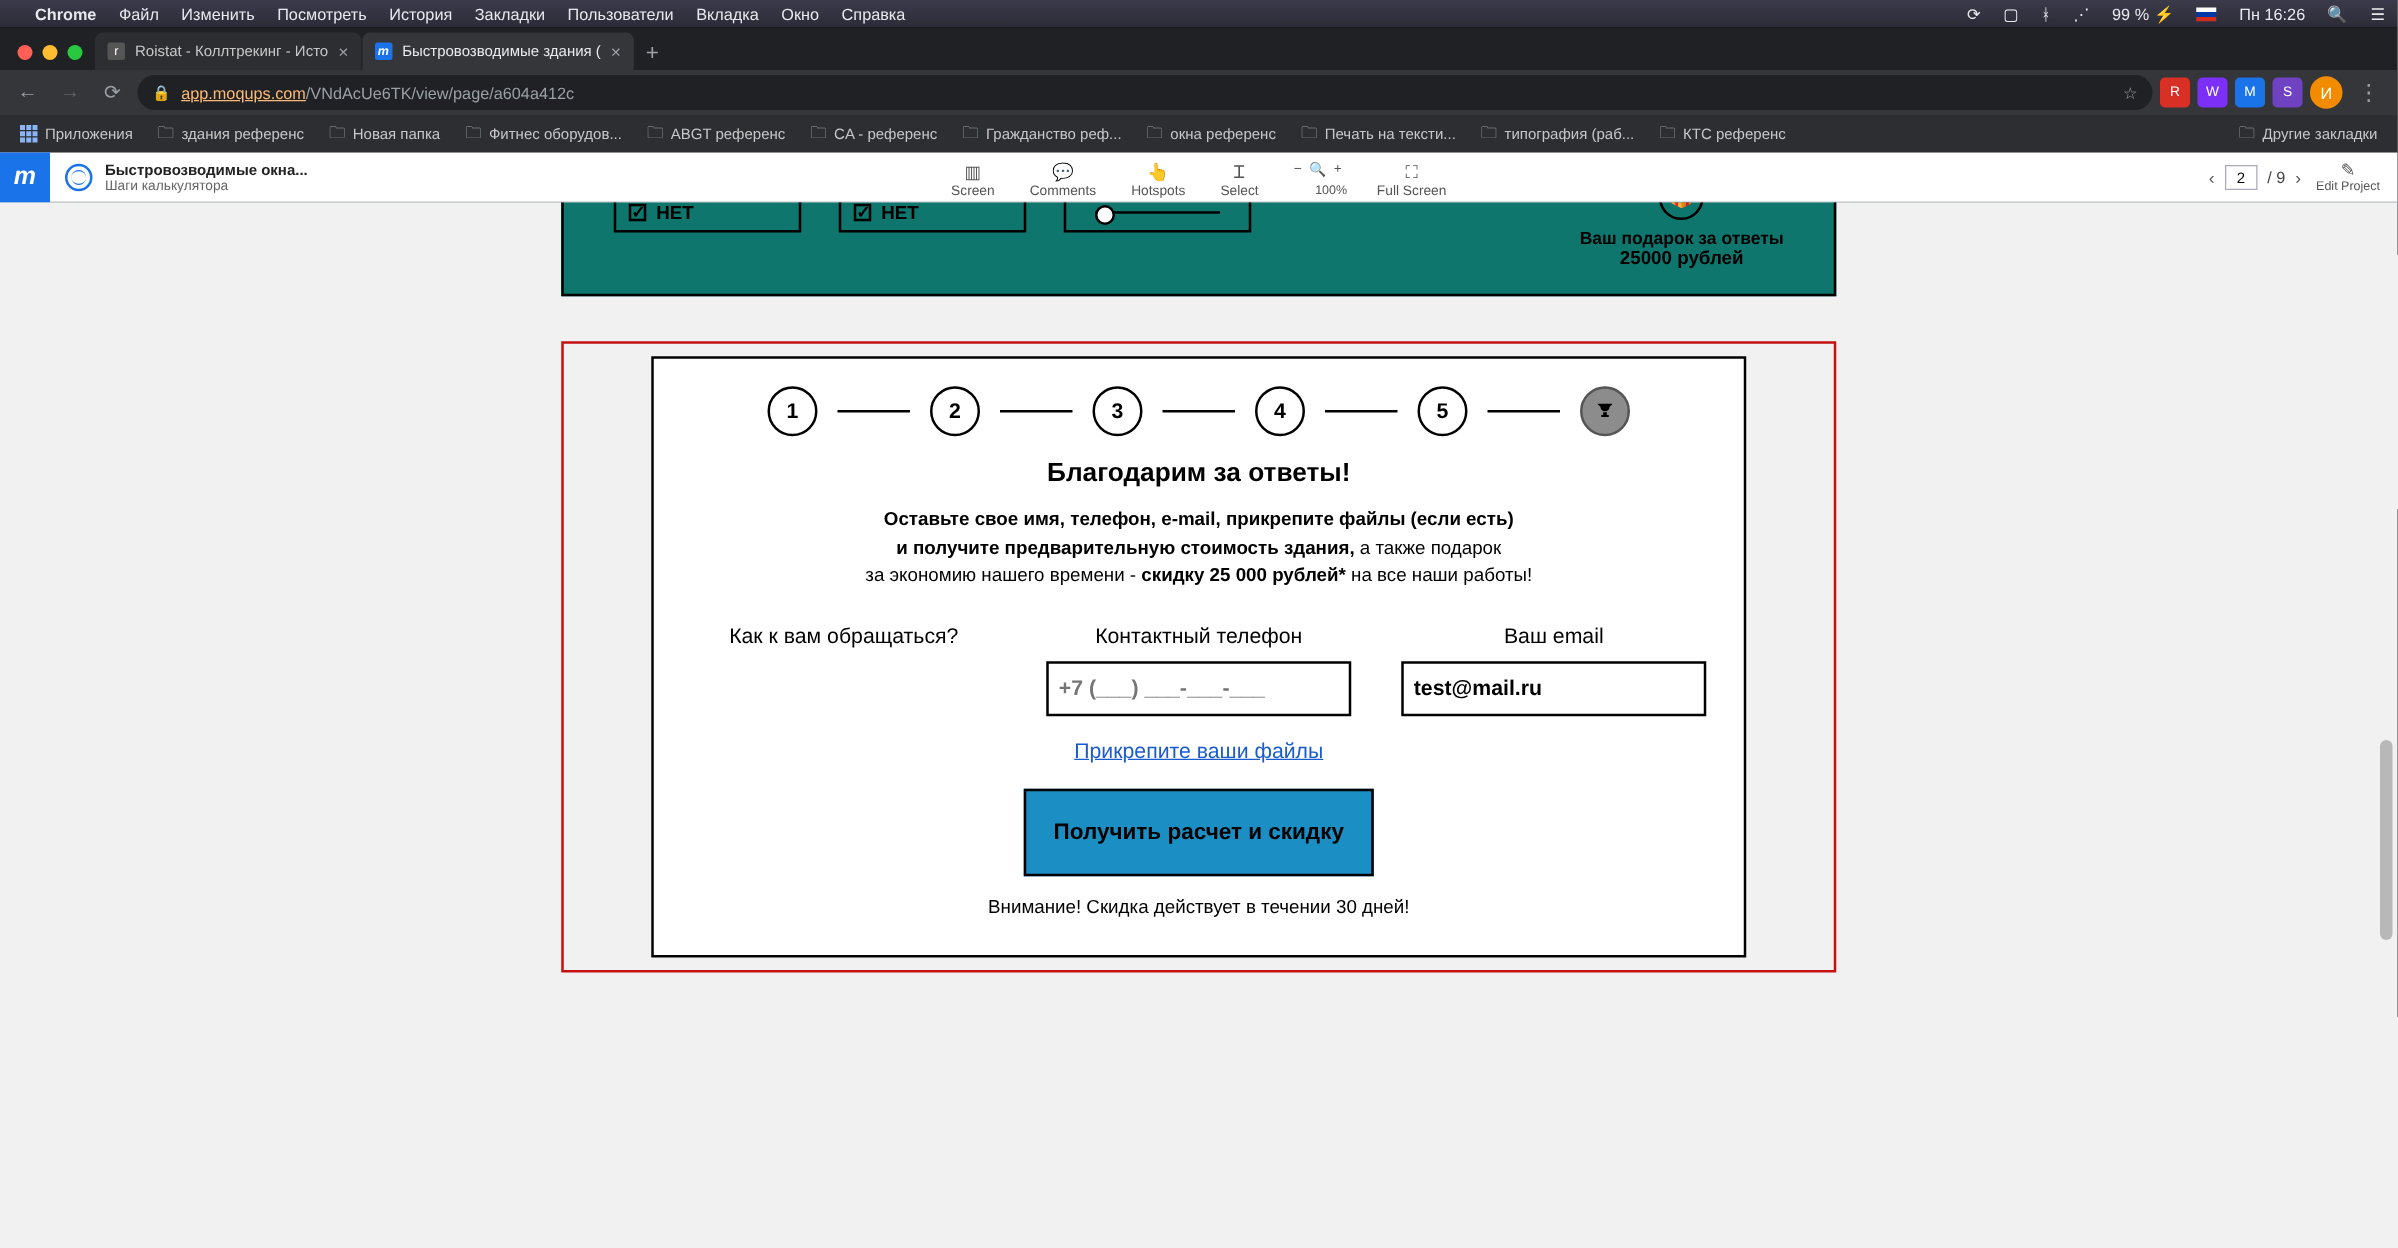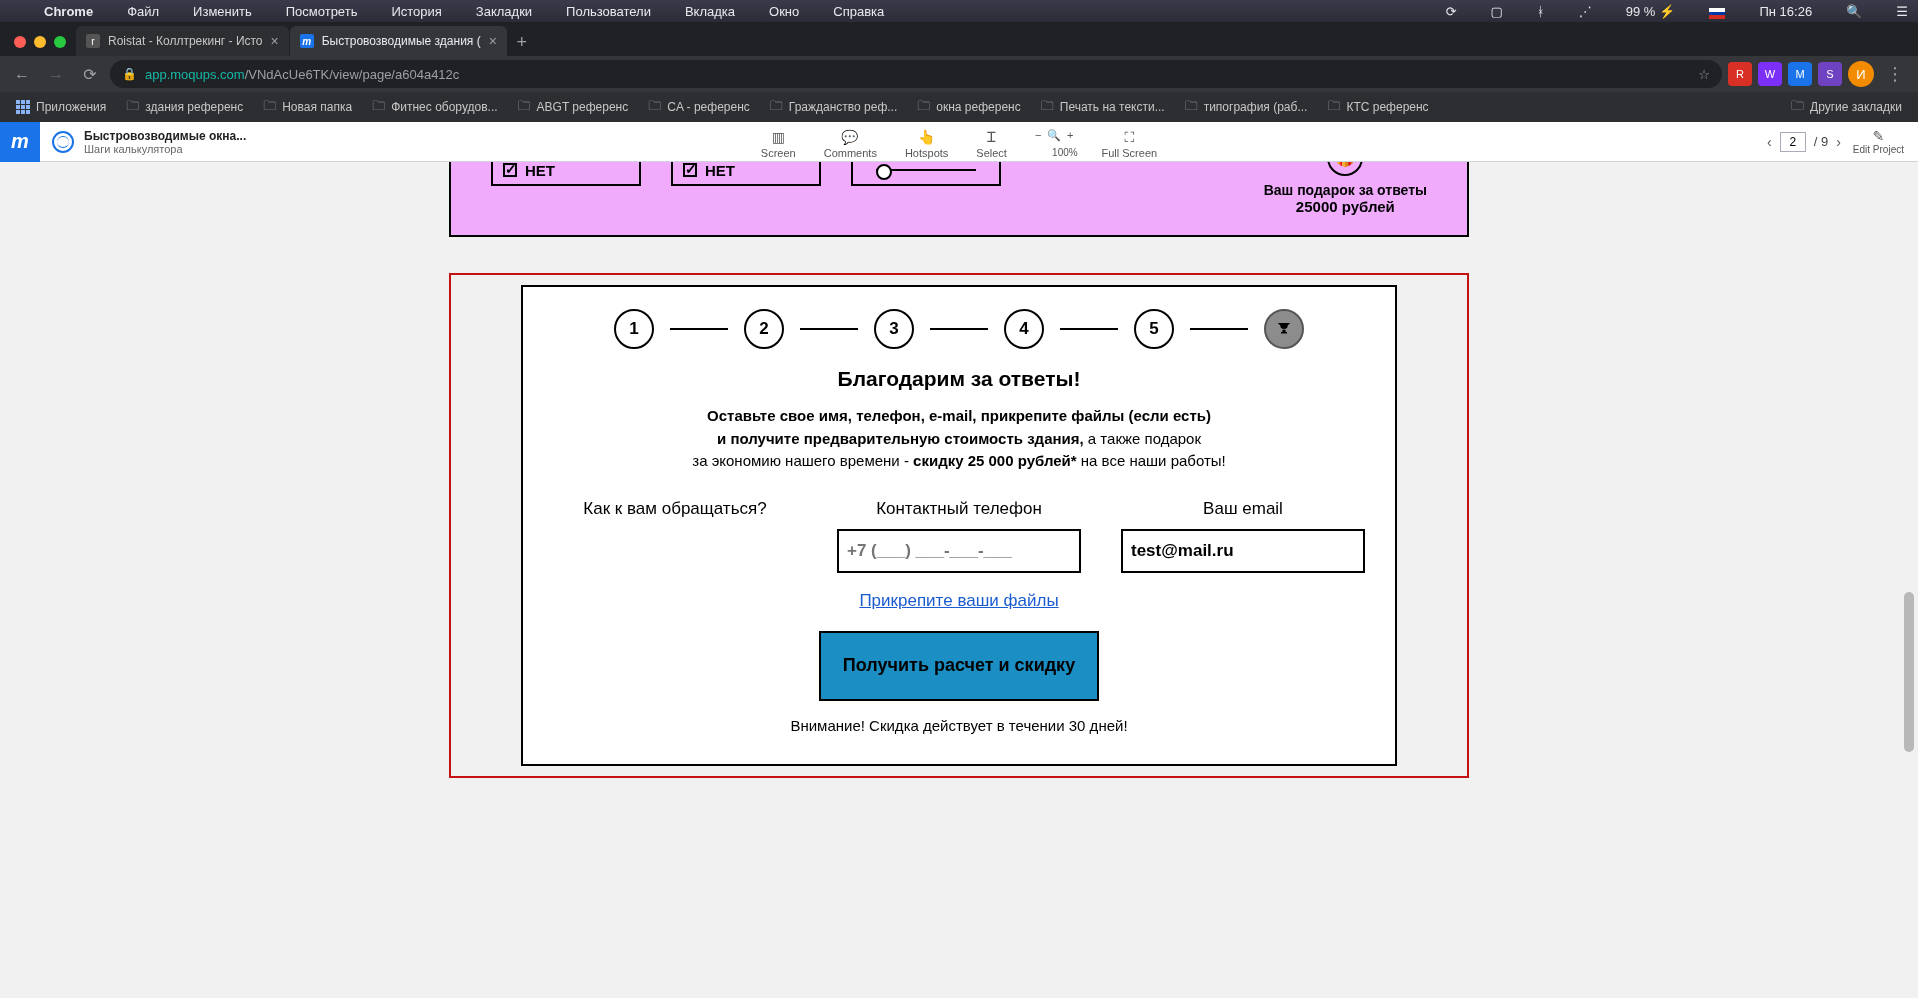--- a/index.html
+++ b/index.html
@@ -1,20 +1,20 @@
 <!DOCTYPE html>
 <html><head>
 <meta charset="utf-8">
 <style>
 * { margin: 0; padding: 0; box-sizing: border-box; font-family: -apple-system, "Helvetica Neue", Arial, sans-serif; }
 body { width: 1918px; height: 998px; overflow: hidden; background: #000; }
 
 
 .mac-menubar { height: 22px; background: linear-gradient(#3a3a4a,#2c2c38); color: #e8e8ee; display: flex; align-items: center; font-size: 13px; padding: 0 10px; justify-content: space-between; }
-.mac-menubar .left, .mac-menubar .right { display: flex; align-items: flex-end; gap: 34px; }
+.mac-menubar .left, .mac-menubar .right { display: flex; align-items: center; gap: 18px; }
 .mac-menubar .apple { font-size: 15px; }
 .mac-menubar .right span { display: inline-flex; align-items: center; gap: 4px; }
 .mac-menubar .flag { width: 16px; height: 11px; background: linear-gradient(#fff 33%, #0039a6 33% 66%, #d52b1e 66%); display:inline-block; }
 
 
 .chrome { background: #202124; }
 .tabstrip { height: 34px; display: flex; align-items: flex-end; padding-left: 8px; gap: 0; }
 .traffic { display: flex; gap: 8px; align-items: center; padding: 0 10px 8px 6px; }
 .traffic span { width: 12px; height: 12px; border-radius: 50%; }
 .tl-r { background: #ff5f57; } .tl-y { background: #febc2e; } .tl-g { background: #28c840; }
@@ -22,21 +22,21 @@
 .tab.active { background: #35363a; color: #e8eaed; }
 .tab .favicon { width: 14px; height: 14px; background: #555; border-radius: 2px; display:inline-flex;align-items:center;justify-content:center;font-size:10px;color:#fff;}
 .tab .favicon.moq { background:#1a73e8; font-style:italic; font-weight:bold;}
 .tab .close { margin-left: auto; font-size: 14px; color: #9aa0a6; }
 .newtab { width: 28px; height: 28px; color: #9aa0a6; display: flex; align-items: center; justify-content: center; font-size: 18px; }
 
 .omnibar { height: 36px; background: #35363a; display: flex; align-items: center; padding: 0 8px; gap: 6px; }
 .navbtn { width: 28px; height: 28px; color: #9aa0a6; display: flex; align-items: center; justify-content: center; font-size: 16px; }
 .addr { flex: 1; height: 28px; background: #202124; border-radius: 14px; display: flex; align-items: center; padding: 0 12px; color: #9aa0a6; font-size: 13px; gap: 8px; }
 .addr .lock { font-size: 12px; }
-.addr .url-host { color: #14b8a6; }
+.addr .url-host { color: #fdba74; text-decoration: underline; }
 .ext { width: 24px; height: 24px; border-radius: 4px; display:flex;align-items:center;justify-content:center;font-size:11px;color:#fff;}
 .ext.r { background:#d93025;} .ext.w { background:#7b2ff7;} .ext.m { background:#1a73e8;} .ext.s { background:#6f42c1;}
 .avatar { width: 26px; height: 26px; border-radius: 50%; background: #f28b00; color:#fff; display:flex;align-items:center;justify-content:center;font-size:13px;font-weight:500;}
 .kebab { color:#9aa0a6; font-size:18px; padding:0 6px;}
 
 .bookmarks { height: 30px; background: #2d2e31; display: flex; align-items: center; padding: 0 8px; gap: 4px; font-size: 12px; color: #c7c7c9; }
 .bk { display: flex; align-items: center; gap: 6px; padding: 4px 8px; border-radius: 4px; white-space: nowrap; }
 .bk .folder { color: #9aa0a6; font-size: 13px; }
 .bk.apps .grid { width:14px;height:14px;display:grid;grid-template-columns:repeat(3,1fr);grid-template-rows:repeat(3,1fr);gap:1px;}
 .bk.apps .grid i{background:#8ab4f8;}
@@ -59,21 +59,21 @@
 .pager .chev { font-size:14px; color:#555;}
 .pager input { width:26px; height:20px; text-align:center; border:1px solid #aab; font-size:12px;}
 .edit-proj { display:flex; flex-direction:column; align-items:center; font-size:10px; color:#555;}
 .edit-proj .pen{font-size:14px;}
 
 
 .canvas { position: relative; height: calc(998px - 22px - 34px - 36px - 30px - 40px); background: #f1f1f1; overflow: hidden; }
 .page { position:absolute; left:50%; transform:translateX(-50%); top:-70px; width: 1020px; }
 
 
-.card-top { background:#f0abfc; border:2px solid #000; padding: 0 40px 20px; }
+.card-top { background:#0f766e; border:2px solid #000; padding: 0 40px 20px; }
 .top-row { display:flex; gap:30px; align-items:flex-start; }
 .opt-box { border:2px solid #000; width:150px; height:32px; display:flex; align-items:center; gap:8px; padding:0 10px; font-weight:700; font-size:15px;}
 .opt-box .chk { width:14px;height:14px;border:2px solid #000; position:relative;}
 .opt-box .chk::after{content:"✓";position:absolute;top:-4px;left:0;font-size:14px;}
 .slider-box { border:2px solid #000; width:150px; height:32px; display:flex; align-items:center; justify-content:center;}
 .slider-box .line{width:100px;height:2px;background:#000;position:relative;}
 .slider-box .line::after{content:"";position:absolute;left:0;top:-5px;width:12px;height:12px;border:2px solid #000;border-radius:50%;background:#fff;}
 .gift { margin-left:auto; text-align:center; }
 .gift .circle{width:36px;height:36px;border:2px solid #000;border-radius:50%;margin:0 auto 6px;display:flex;align-items:center;justify-content:center;font-size:16px;}
 .gift .t1{font-size:14px;font-weight:600;}

